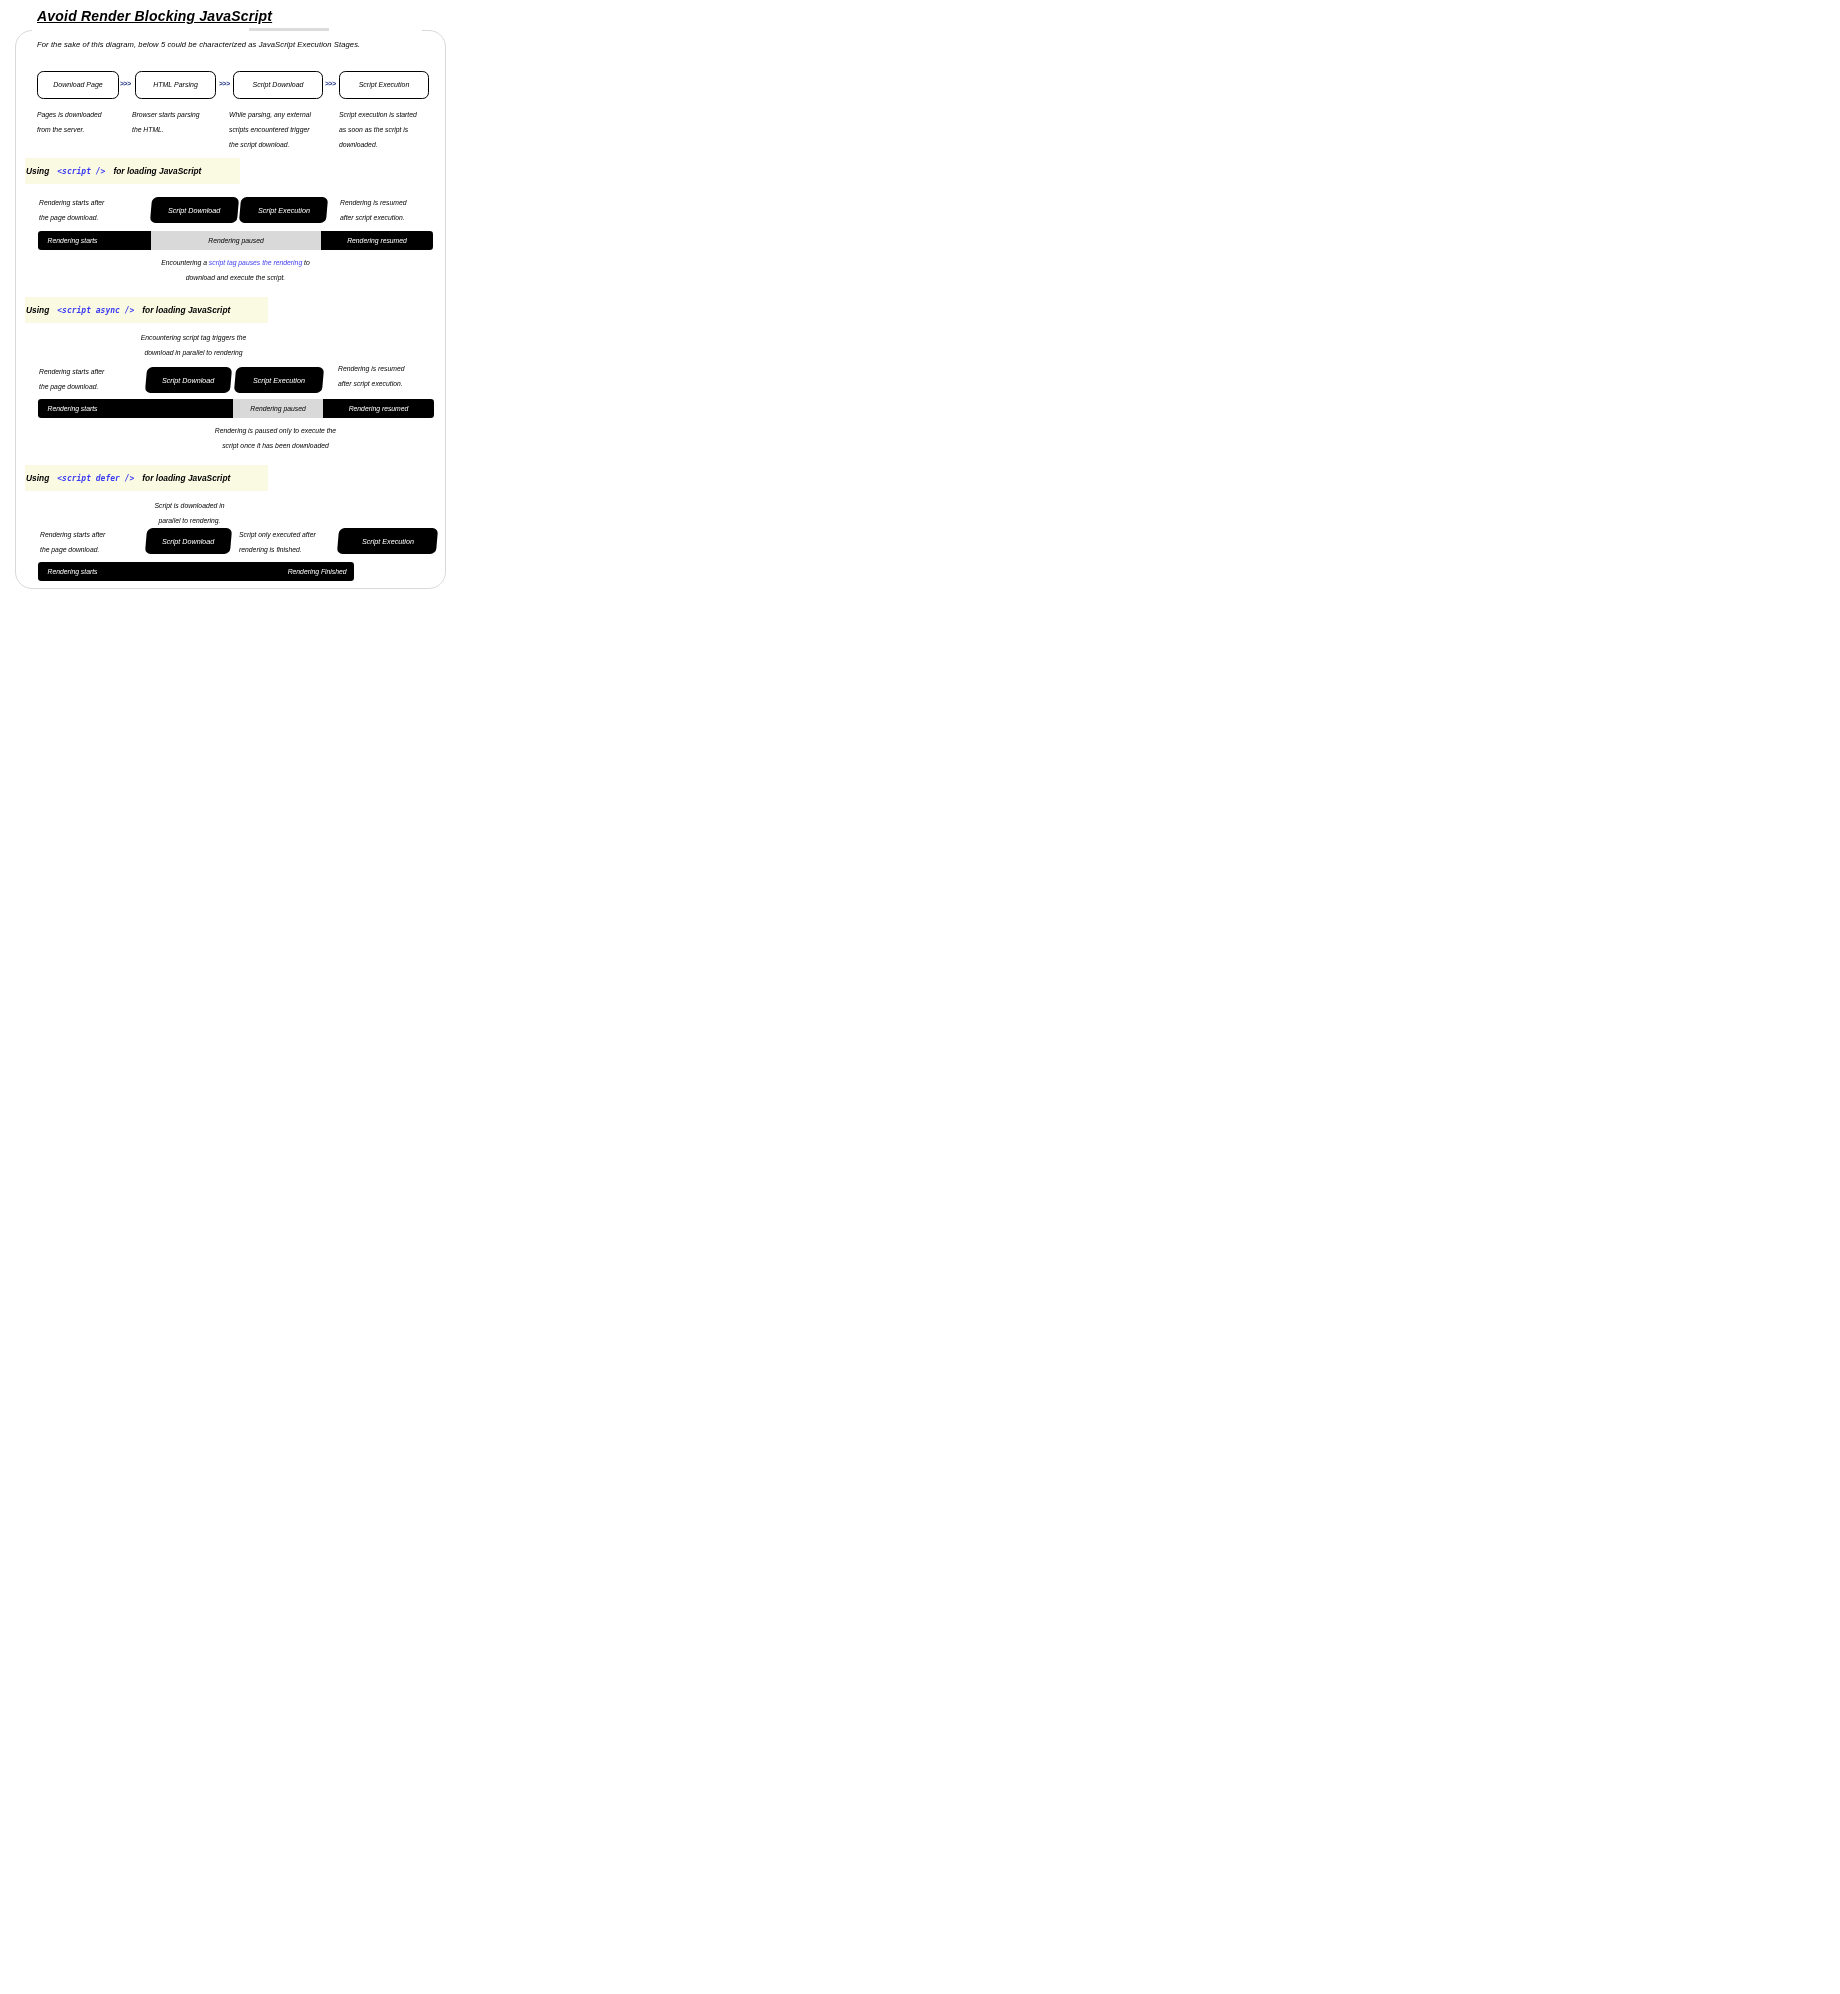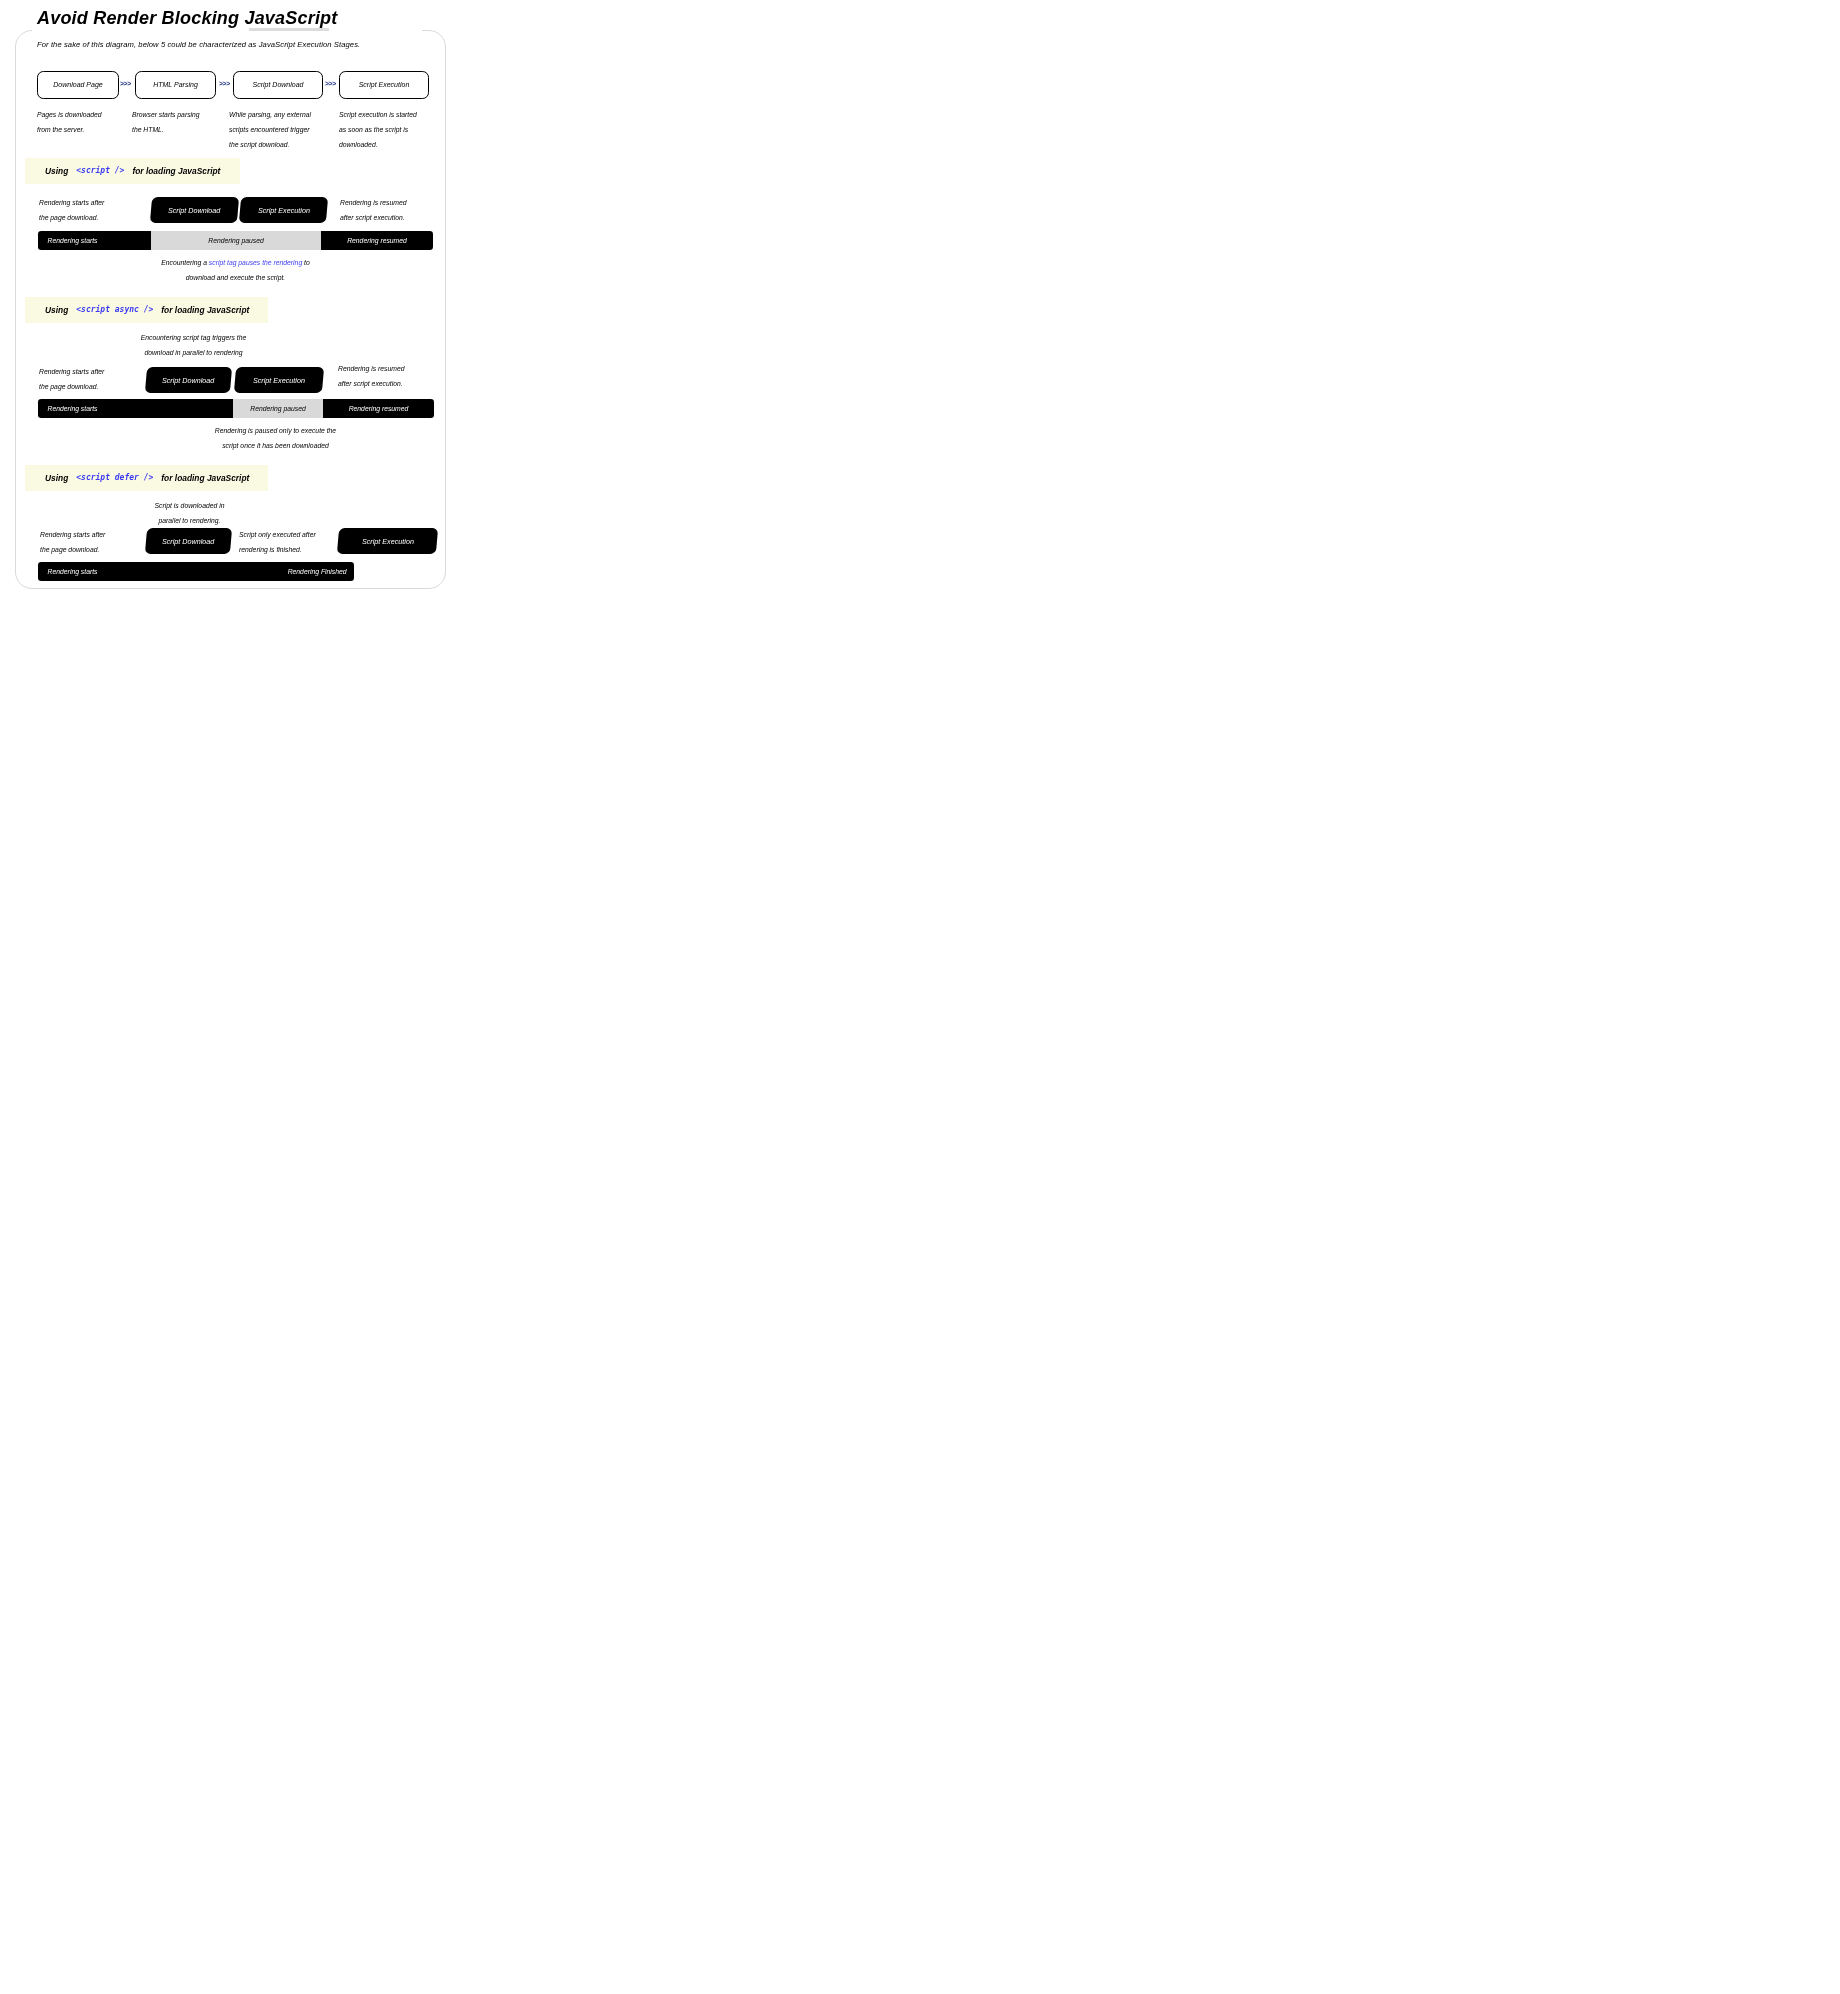--- a/index.html
+++ b/index.html
@@ -12,22 +12,22 @@
     position:absolute; left:15px; top:29.5px; width:429px; height:557px;
     border:1.2px solid #d9d9d9; border-radius:17px; background:transparent;
   }
   .frame-top-cover{
     position:absolute; left:32px; top:28px; width:390px; height:4.8px; background:#ffffff;
   }
   .title-dash{
     position:absolute; left:249px; top:27.5px; width:80px; height:3.6px; background:#dcdcdc;
   }
   .page-title{
-    position:absolute; left:37px; top:8px; font-size:18px; font-weight:800;
-    font-style:italic; letter-spacing:0.2px; white-space:nowrap;
+    position:absolute; left:37px; top:8px; font-size:14px; font-weight:800;
+    font-style:italic; letter-spacing:0.2px; white-space:nowrap;text-decoration:underline;
   }
   .subtitle{
     position:absolute; left:37px; top:40px; font-size:7.6px; font-style:italic;
     white-space:nowrap; letter-spacing:0.1px;
   }
   
   .stage-box{
     position:absolute; top:71px; height:25.5px; border:1.4px solid #000; border-radius:6.4px;
     background:#fff; display:flex; align-items:center; justify-content:center;
     font-size:7px; font-style:italic; white-space:nowrap;
@@ -35,21 +35,21 @@
   .chevron{
     position:absolute; top:80px; font-size:6.8px; font-weight:900; color:#1b2f80;
     letter-spacing:-0.4px; font-style:normal;
   }
   .stage-desc{
     position:absolute; top:107px; font-size:6.8px; font-style:italic; line-height:15px;
     white-space:nowrap;
   }
   
   .band{ position:absolute; height:26px; background:#fafae3; display:flex; align-items:center; }
-  .band .inner{ display:flex; align-items:flex-start; gap:8px; padding-left:20px; }
+  .band .inner{ display:flex; align-items:flex-end; gap:8px; padding-left:1px; }
   .band .using, .band .rest{ font-size:8.4px; font-weight:800; font-style:italic; white-space:nowrap; }
   .band .code{
     font-size:8px; font-style:italic; color:#3b3bf2; white-space:nowrap;
     font-family:"DejaVu Sans Mono", monospace; font-weight:600;
   }
   
   .note{ position:absolute; font-size:6.8px; font-style:italic; line-height:15px; white-space:nowrap; }
   .note.center{ text-align:center; }
   .note .blue{ color:#4040f2; }
   

